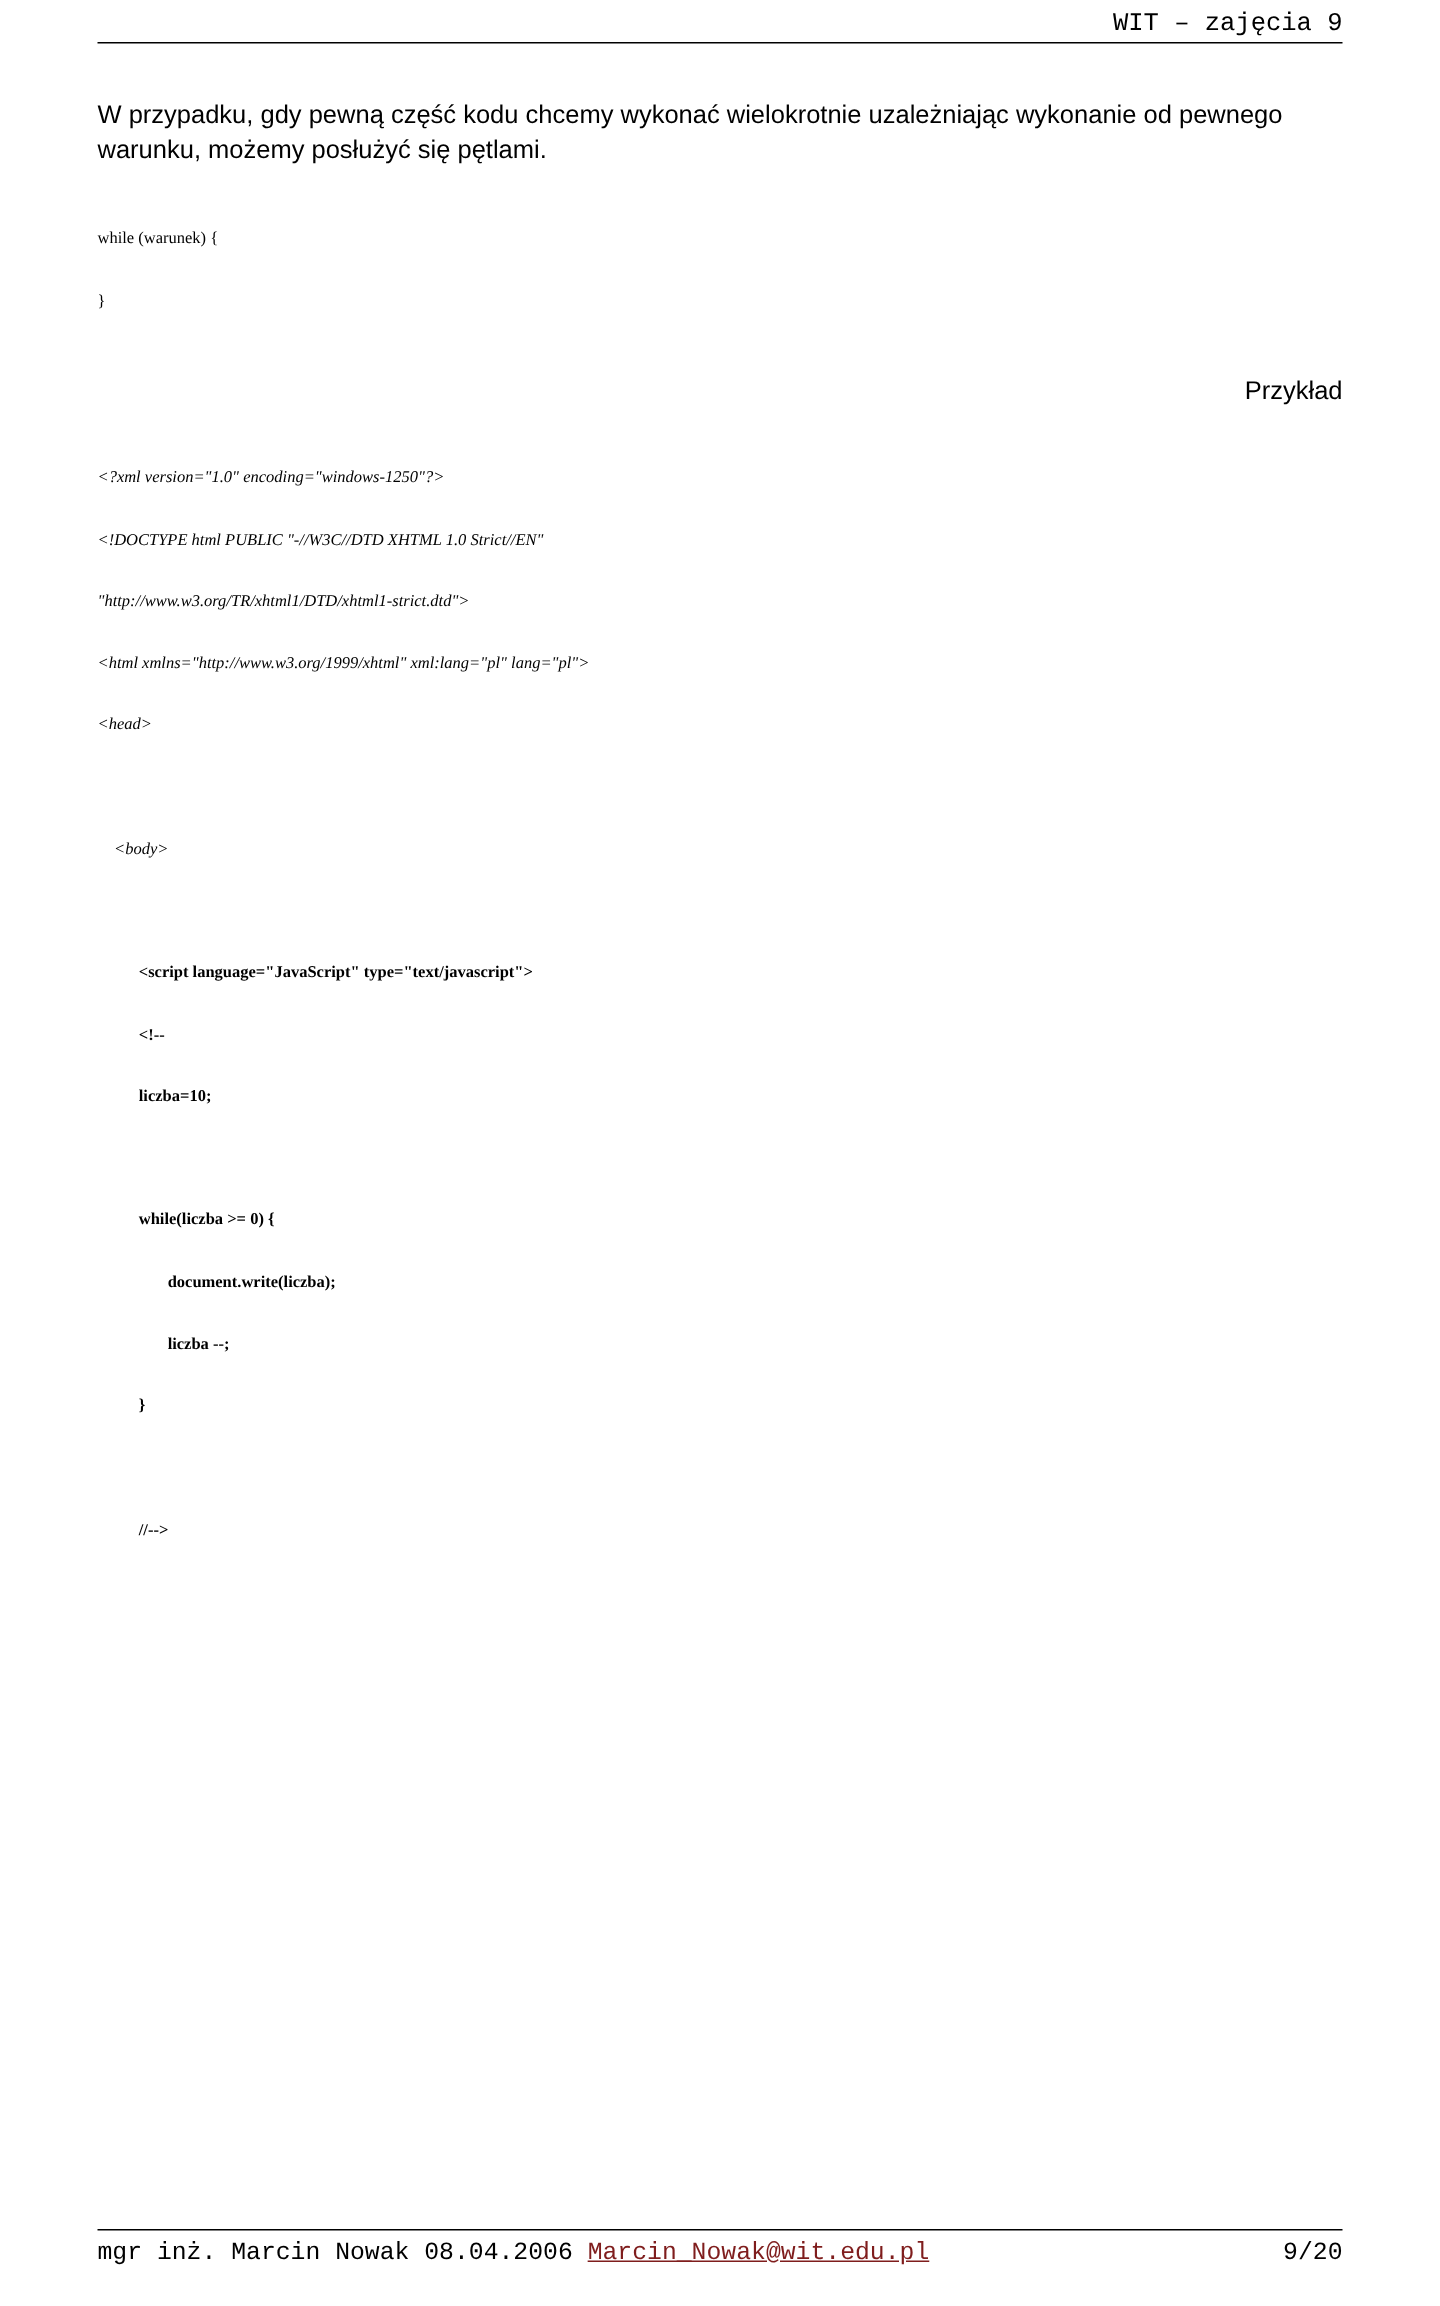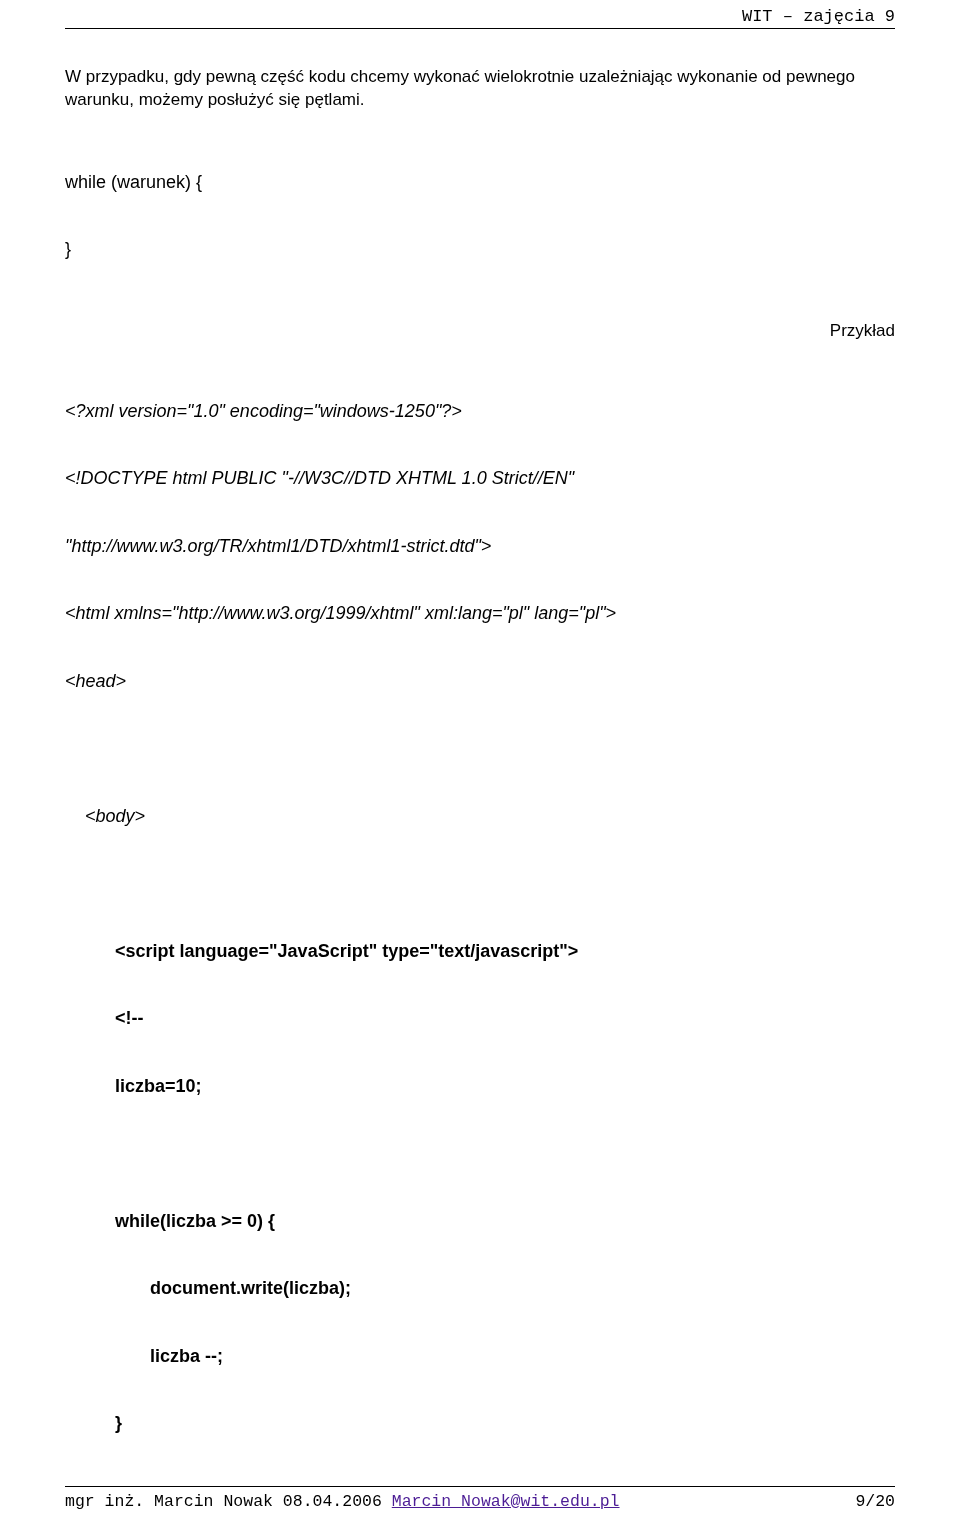--- a/index.html
+++ b/index.html
@@ -21,40 +21,40 @@
   }
   .header-title {
     position: absolute;
     top: 6px; right: 65px;
     font-family: "Courier New", Courier, monospace;
     font-size: 17px;
   }
   .content { padding-top: 36px; }
   p.body-text { margin-bottom: 14px; }
   .mono {
-    font-family: Liberation Sans, sans-serif;
-    font-size: 18px;
+    font-family: Liberation Serif, serif;
+    font-size: 11px;
     white-space: pre;
     line-height: 1.25;
   }
   .mono.block { margin-top: 6px; margin-bottom: 14px; }
   .italic { font-style: italic; }
   .bold { font-weight: bold; }
   .section-label { margin: 10px 0 12px 0; text-align: right; }
   .footer {
     position: absolute;
     bottom: 24px; left: 65px; right: 65px;
   }
   .footer-line { border-top: 1px solid #000; margin-bottom: 4px; }
   .footer-row {
     display: flex; justify-content: space-between;
     font-family: "Courier New", Courier, monospace;
     font-size: 16.5px;
   }
-  .link { color: #4c1d95; text-decoration: underline; text-align: center; }
+  .link { color: #7f1d1d; text-decoration: underline; text-align: center; }
 </style>
 </head>
 <body>
 
 <div class="header-title">WIT – zajęcia 9</div>
 <div class="header-line"></div>
 
 <div class="content">
 
   <p class="body-text">W przypadku, gdy pewną część kodu chcemy wykonać wielokrotnie uzależniając wykonanie od pewnego warunku, możemy posłużyć się pętlami.</p>

